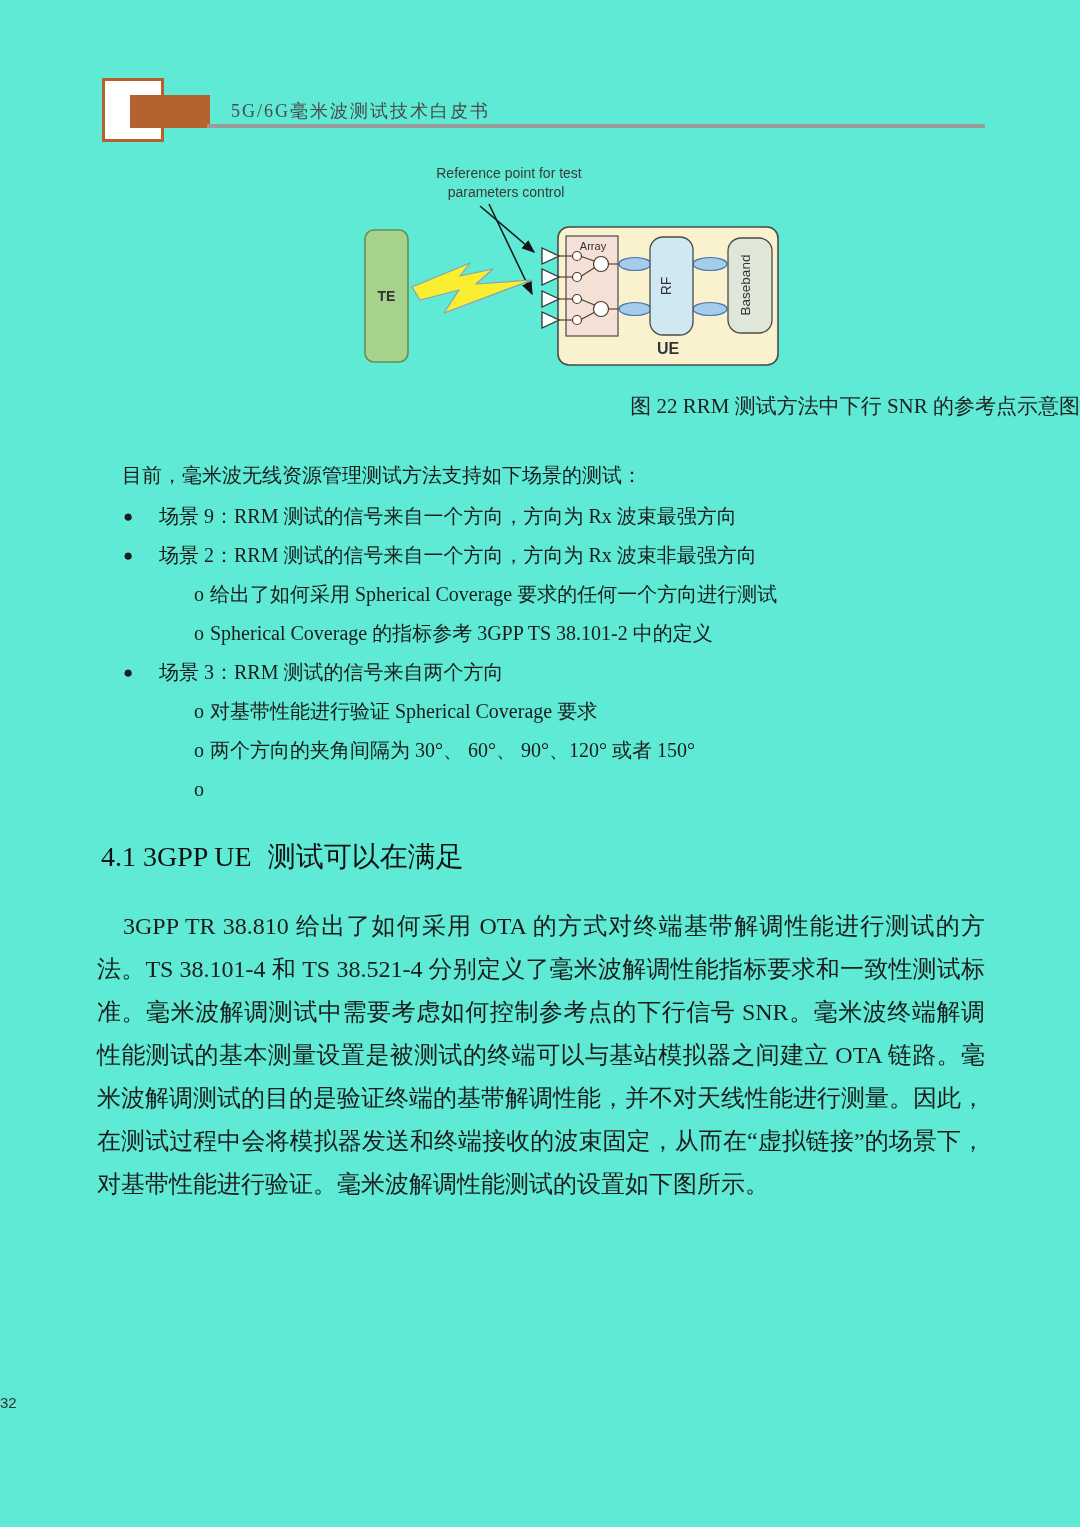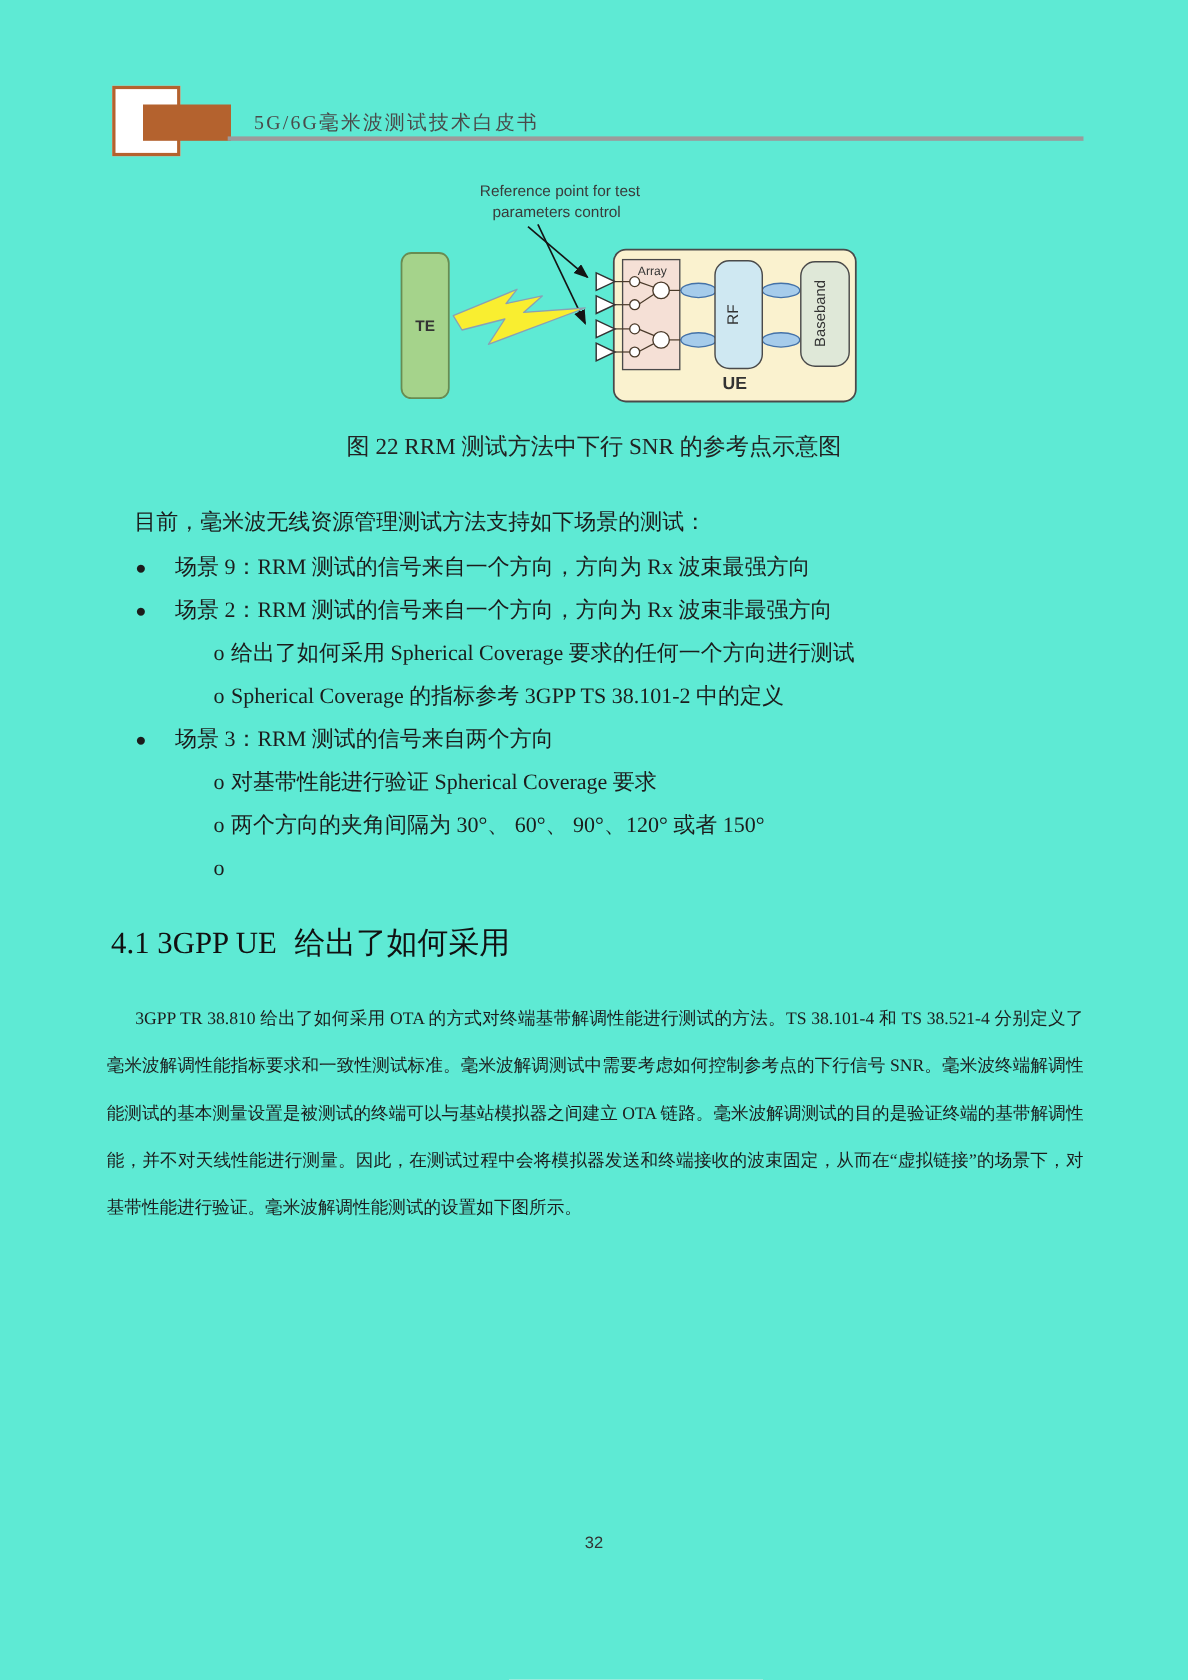--- a/index.html
+++ b/index.html
@@ -27,21 +27,21 @@
     font-family:"Liberation Serif", serif;
   }
   .header-rule{
     position:absolute;left:207px;top:124px;width:778px;height:4px;
     background:#9b9b9b;
   }
   
   .figure-svg{position:absolute;left:340px;top:160px;}
   .fig-caption{
     position:absolute;left:0;top:392px;width:1080px;
-    text-align:center;font-size:21px;color:#222;
+    text-align:right;font-size:21px;color:#222;
   }
   
   .content{
     position:absolute;left:99px;top:462px;width:882px;
     font-size:20px;line-height:27px;color:#1c1c1c;
   }
   .intro{margin:0 0 14px 0;text-indent:23px;}
   .row{display:flex;margin:0 0 12px 0;}
   .row.l1{margin-left:24px;}
   .row.l1 .marker{width:14px;font-size:17px;margin-right:22px;}
@@ -50,26 +50,26 @@
   
   .section-heading{
     position:absolute;left:101px;top:838px;margin:0;
     font-size:28px;font-weight:normal;color:#111;
   }
   .section-heading .latin{font-family:"Liberation Serif", serif;}
   .section-heading .cn{font-family:"Liberation Sans", sans-serif;margin-left:9px;}
   
   .body-par{
     position:absolute;left:97px;top:905px;width:888px;
-    font-size:16px;line-height:43px;text-align:justify;
+    font-size:24px;line-height:43px;text-align:justify;
     text-indent:26px;color:#1c1c1c;margin:0;
   }
   .page-number{
     position:absolute;left:0;top:1394px;width:1080px;
-    text-align:center;font-size:15px;color:#333;
+    text-align:left;font-size:15px;color:#333;
     font-family:"Liberation Sans", sans-serif;
   }
   
   .svg-sans{font-family:"Liberation Sans", sans-serif;}
 </style>
 </head>
 <body>
 
 <div class="page">
 
@@ -179,20 +179,20 @@
       <span class="marker">o</span>
       <span>两个方向的夹角间隔为 30°、 60°、 90°、120° 或者 150°</span>
     </div>
     <div class="row l2">
       <span class="marker">o</span>
     </div>
   </div>
 
   <h2 class="section-heading">
     <span class="latin">4.1 3GPP UE</span>
-    <span class="cn">给出了如何采用</span>
+    <span class="cn">测试可以在满足</span>
   </h2>
 
   <p class="body-par">3GPP TR 38.810 给出了如何采用 OTA 的方式对终端基带解调性能进行测试的方法。TS 38.101-4 和 TS 38.521-4 分别定义了毫米波解调性能指标要求和一致性测试标准。毫米波解调测试中需要考虑如何控制参考点的下行信号 SNR。毫米波终端解调性能测试的基本测量设置是被测试的终端可以与基站模拟器之间建立 OTA 链路。毫米波解调测试的目的是验证终端的基带解调性能，并不对天线性能进行测量。因此，在测试过程中会将模拟器发送和终端接收的波束固定，从而在“虚拟链接”的场景下，对基带性能进行验证。毫米波解调性能测试的设置如下图所示。</p>
 
   <div class="page-number">32</div>
 
 </div>
 
 </body></html>

